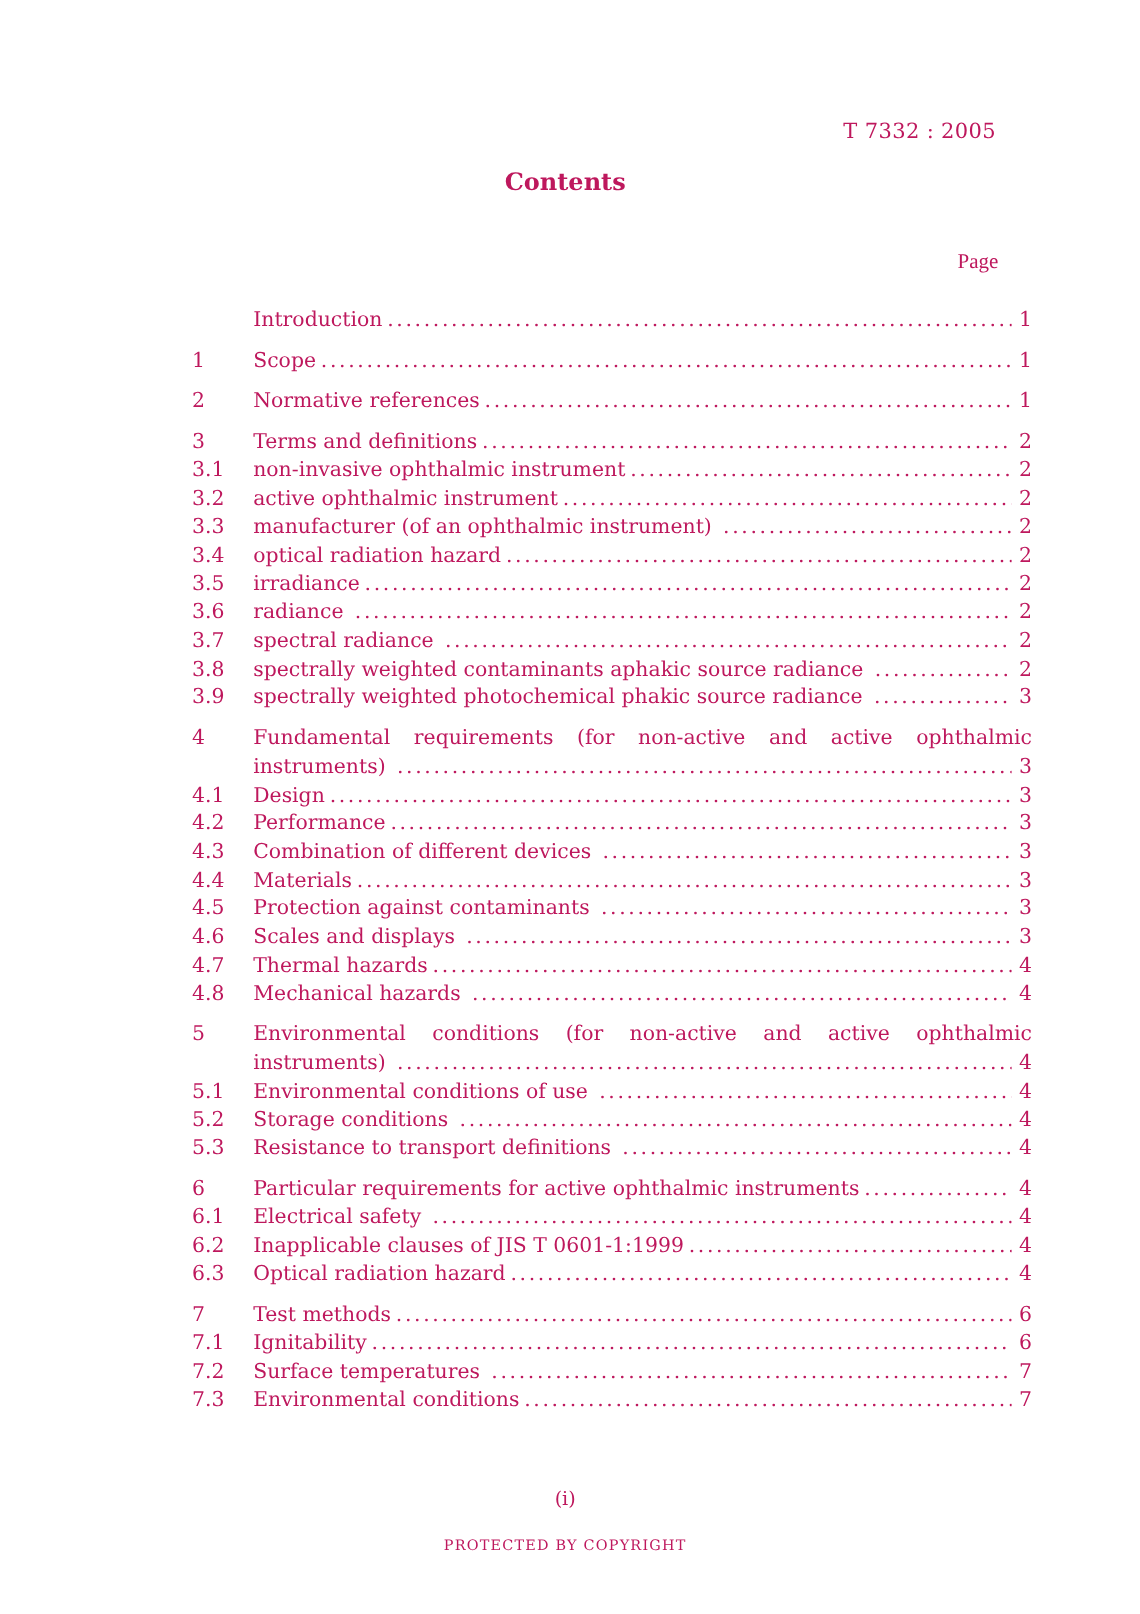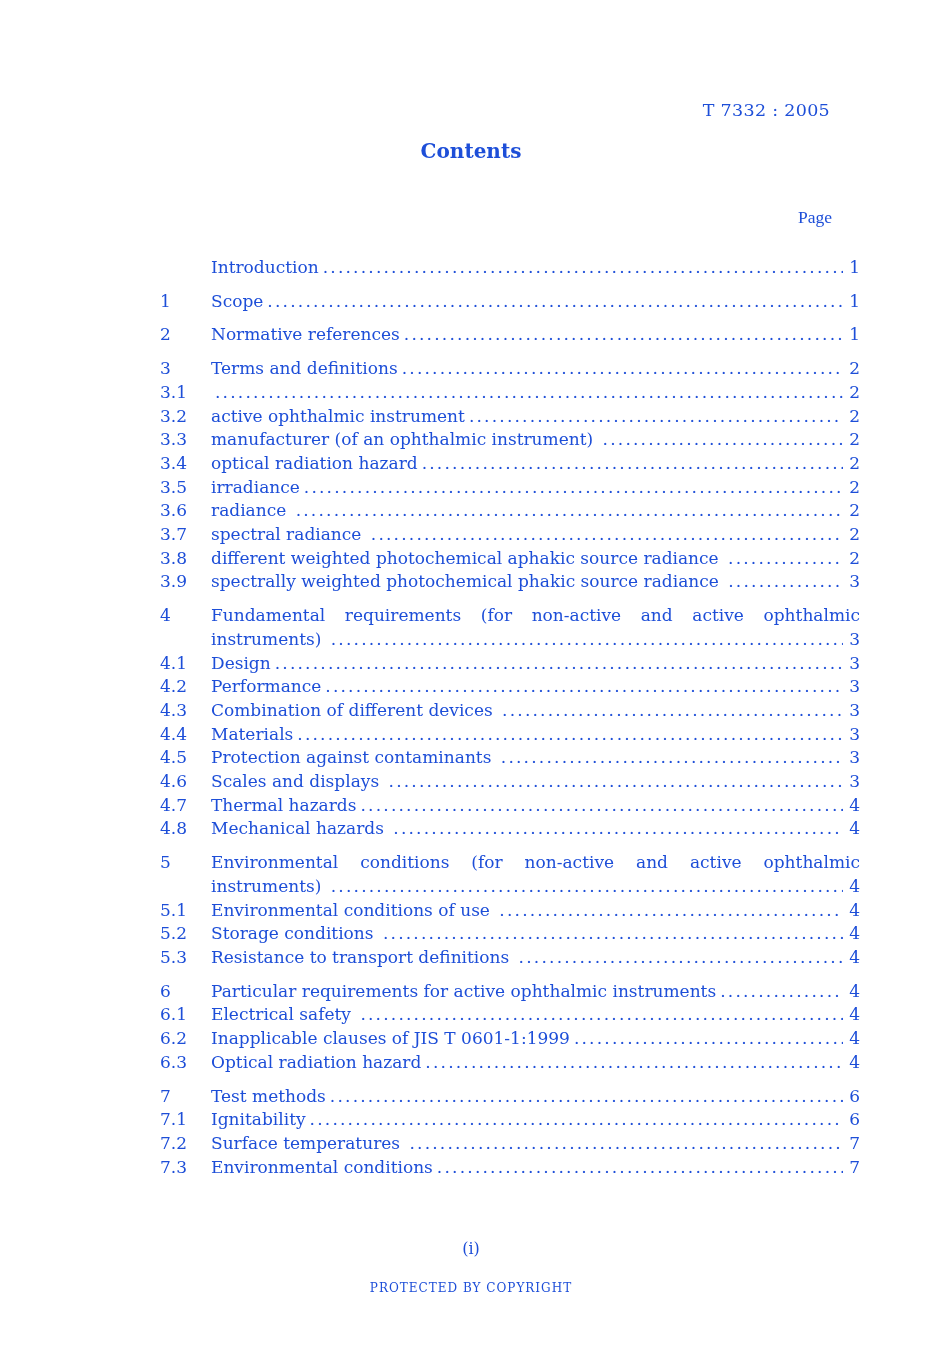--- a/index.html
+++ b/index.html
@@ -5,21 +5,21 @@
   html, body {
     margin: 0;
     padding: 0;
     background: #ffffff;
   }
   .page {
     position: relative;
     width: 950px;
     height: 1345px;
     background: #ffffff;
-    color: #1d4ed8;
+    color: #be185d;
     font-family: "DejaVu Serif", "Liberation Serif", serif;
     overflow: hidden;
   }
   .doc-ref {
     position: absolute;
     top: 100px;
     right: 120px;
     font-size: 17.5px;
     letter-spacing: 0.3px;
   }
@@ -128,20 +128,21 @@
         <span class="toc-page">1</span>
       </div>
       <div class="toc-row gap">
         <span class="toc-num">3</span>
         <span class="toc-title">Terms and definitions</span>
         <span class="toc-leader">................................................................................................................................................................</span>
         <span class="toc-page">2</span>
       </div>
       <div class="toc-row">
         <span class="toc-num">3.1</span>
+        <span class="toc-title">non-invasive ophthalmic instrument</span>
         <span class="toc-leader">................................................................................................................................................................</span>
         <span class="toc-page">2</span>
       </div>
       <div class="toc-row">
         <span class="toc-num">3.2</span>
         <span class="toc-title">active ophthalmic instrument</span>
         <span class="toc-leader">................................................................................................................................................................</span>
         <span class="toc-page">2</span>
       </div>
       <div class="toc-row">
@@ -169,21 +170,21 @@
         <span class="toc-page">2</span>
       </div>
       <div class="toc-row">
         <span class="toc-num">3.7</span>
         <span class="toc-title">spectral radiance </span>
         <span class="toc-leader">................................................................................................................................................................</span>
         <span class="toc-page">2</span>
       </div>
       <div class="toc-row">
         <span class="toc-num">3.8</span>
-        <span class="toc-title">different weighted photochemical aphakic source radiance </span>
+        <span class="toc-title">spectrally weighted contaminants aphakic source radiance </span>
         <span class="toc-leader">................................................................................................................................................................</span>
         <span class="toc-page">2</span>
       </div>
       <div class="toc-row">
         <span class="toc-num">3.9</span>
         <span class="toc-title">spectrally weighted photochemical phakic source radiance </span>
         <span class="toc-leader">................................................................................................................................................................</span>
         <span class="toc-page">3</span>
       </div>
       <div class="toc-row gap">

